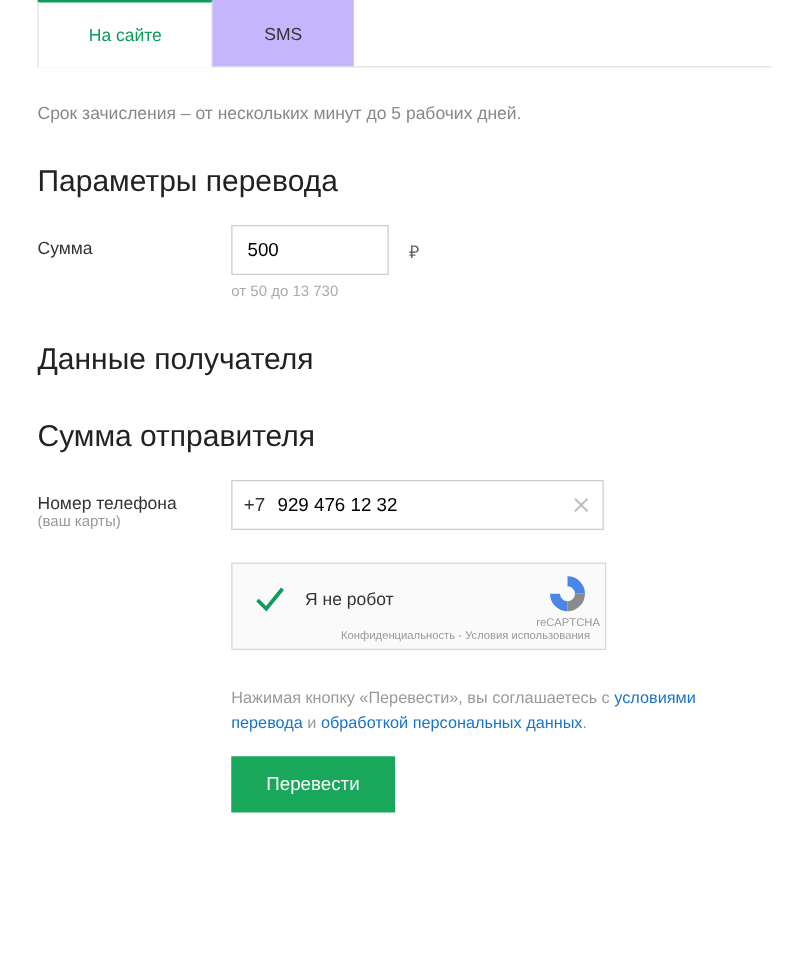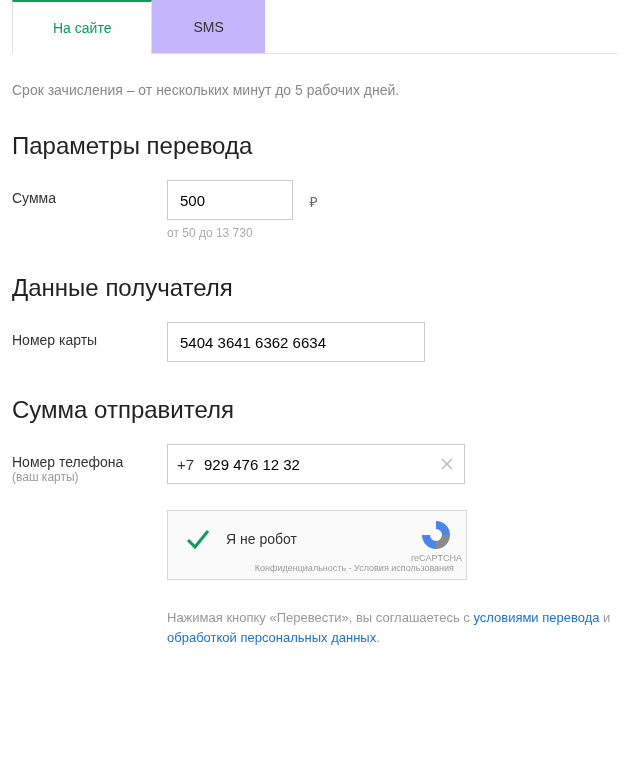--- a/index.html
+++ b/index.html
@@ -6,20 +6,21 @@
   body {
     margin: 0;
     padding: 0;
     font-family: Arial, Helvetica, sans-serif;
     background: #fff;
     color: #333;
     width: 641px;
   }
   .container {
     padding: 0 24px 30px 12px;
+    margin-left: 18px;
   }
   .tabs {
     display: flex;
     border-bottom: 1px solid #e0e0e0;
   }
   .tab {
     padding: 18px 40px;
     font-size: 14px;
     cursor: pointer;
     border: 1px solid transparent;
@@ -192,28 +193,20 @@
       <span class="input-box">
         <input type="text" class="amount-input" value="500" style="">
       </span>
       <span class="currency">₽</span>
       <div class="subhint">от 50 до 13 730</div>
     </div>
   </div>
 
   <h2>Данные получателя</h2>
 
-  <div class="row">
-    <div class="label-col">Номер карты</div>
-    <div class="input-col">
-      <span class="input-box">
-        <input type="text" class="card-input" value="5404 3641 6362 6634" style="">
-      </span>
-    </div>
-  </div>
 
   <h2>Сумма отправителя</h2>
 
   <div class="row">
     <div class="label-col">
       <div>Номер телефона</div>
       <div class="label-sub">(ваш карты)</div>
     </div>
     <div class="input-col">
       <span class="input-box">
@@ -246,16 +239,17 @@
             <div>reCAPTCHA</div>
           </div>
         </div>
         <div class="captcha-footer">Конфиденциальность - Условия использования</div>
       </div>
 
       <div class="legal">
         <span>Нажимая кнопку «Перевести», вы соглашаетесь с </span><a>условиями перевода</a><span> и </span><a>обработкой персональных данных</a><span>.</span>
       </div>
 
+      <button class="submit-btn">Перевести</button>
     </div>
   </div>
 
 </div>
 
 </body></html>

